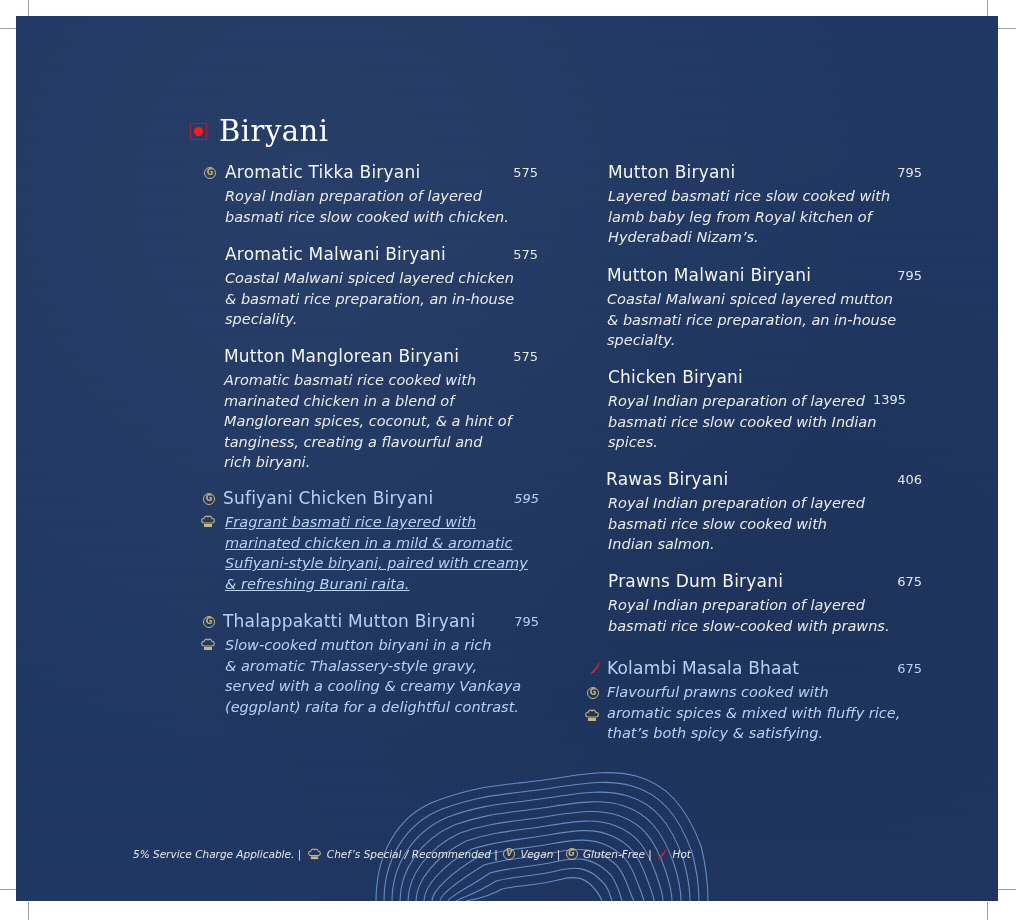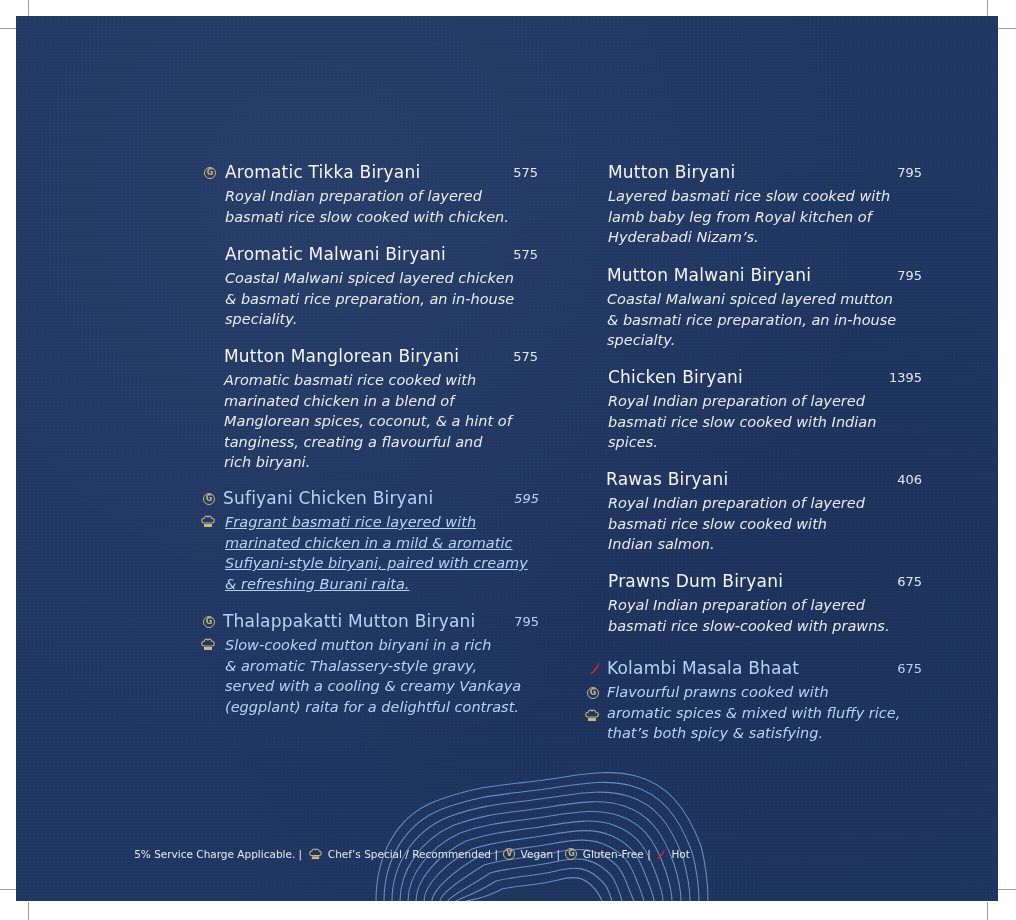--- a/index.html
+++ b/index.html
@@ -21,21 +21,21 @@
   .item { position:absolute; }
   .item .name { position:absolute; left:0; top:0; font-size:17px; color:#f4f4f4; white-space:nowrap; letter-spacing:0.2px; }
   .item .price { position:absolute; top:3px; font-size:13px; color:#e6e6e6; text-align:right; }
   .item .desc { position:absolute; left:0; font-style:italic; font-size:14.5px; line-height:20.5px; color:#eaeaea; white-space:pre; }
   .item.special .name { color:#b6d2f3; }
   .item.special .desc { color:#b6d2f3; }
   .item.special .price { color:#b6d2f3; }
 
   .icon { position:absolute; display:inline-block; }
   .gf { width:12px; height:12px; border:1.4px solid #c9b67a; border-radius:50%; box-sizing:border-box; color:#c9b67a; font-size:8px; line-height:9.5px; text-align:center; font-weight:bold; font-family:"DejaVu Sans", sans-serif; }
-  .footer { position:absolute; left:0; width:792px; top:831px; text-align:center; color:#e8e8e8; font-size:10.5px; white-space:nowrap; }
+  .footer { position:absolute; left:0; width:792px; top:831px; text-align:center; color:#e8e8e8; font-size:10.5px; white-space:nowrap;font-style:italic; }
   .footer span { vertical-align:middle; }
   .ficon { display:inline-block; vertical-align:middle; margin:0 2px; }
 </style>
 </head>
 <body>
 
 <div class="crop" style="left:28px;top:0;width:1px;height:18px;"></div>
 <div class="crop" style="left:0;top:28px;width:18px;height:1px;"></div>
 <div class="crop" style="left:987px;top:0;width:1px;height:18px;"></div>
 <div class="crop" style="left:998px;top:28px;width:18px;height:1px;"></div>
@@ -56,20 +56,26 @@
       <path d="M400,885 C400,865 420,840 450,825 C480,815 500,815 530,810 C560,805 580,802 600,810 C620,818 630,830 640,858 C645,872 647,882 647,885"></path>
       <path d="M408,885 C408,870 428,848 456,833 C484,824 504,824 532,819 C560,814 578,812 596,820 C614,828 622,838 631,863 C636,876 638,884 638,885"></path>
       <path d="M416,885 C416,875 436,856 462,841 C488,833 508,833 534,828 C560,823 576,822 592,830 C608,838 614,846 622,868 C626,878 628,885 628,885"></path>
       <path d="M424,885 C424,878 444,864 468,849 C492,842 512,842 536,837 C560,832 574,832 588,840 C602,848 606,854 613,873 C616,881 618,885 618,885"></path>
       <path d="M432,885 C434,880 452,872 474,857 C496,851 516,851 538,846 C560,841 572,842 584,850 C596,858 598,862 604,878 L606,885"></path>
       <path d="M440,885 C444,882 460,878 480,865 C500,860 520,860 540,855 C560,850 570,852 580,860 C590,868 592,872 596,885"></path>
       <path d="M450,885 C456,884 470,882 486,873 C504,869 524,869 542,864 C560,859 568,862 576,870 C582,876 584,880 586,885"></path>
     </g>
   </svg>
 
+  <div class="title">
+    <div class="title-icon">
+        <div class="dot"></div>
+      </div>
+    <div class="title-text">Biryani</div>
+  </div>
 
   <div class="item" style="left:209px;top:146px;width:313px;">
     <span class="icon gf" style="left:-21px;top:5px;">G</span>
     <div class="name">Aromatic Tikka Biryani</div>
     <div class="price" style="right:0;">575</div>
     <div class="desc" style="top:24px;">Royal Indian preparation of layered
 basmati rice slow cooked with chicken.</div>
   </div>
 
   <div class="item" style="left:209px;top:228px;width:313px;">
@@ -127,21 +133,21 @@
   </div>
   <div class="item" style="left:591px;top:249px;width:315px;">
     <div class="name">Mutton Malwani Biryani</div>
     <div class="price" style="right:0;">795</div>
     <div class="desc" style="top:24px;">Coastal Malwani spiced layered mutton
 &amp; basmati rice preparation, an in-house
 specialty.</div>
   </div>
   <div class="item" style="left:592px;top:351px;width:314px;">
     <div class="name">Chicken Biryani</div>
-    <div class="price" style="right:0;">1395</div>
+    <div class="price" style="right:16px;margin-top:22px;">1395</div>
     <div class="desc" style="top:24px;">Royal Indian preparation of layered
 basmati rice slow cooked with Indian
 spices.</div>
   </div>
   <div class="item" style="left:590px;top:453px;width:316px;">
     <div class="name">Rawas Biryani</div>
     <div class="price" style="right:0;">406</div>
     <div class="desc" style="top:24px;left:2px;">Royal Indian preparation of layered
 basmati rice slow cooked with
 Indian salmon.</div>

